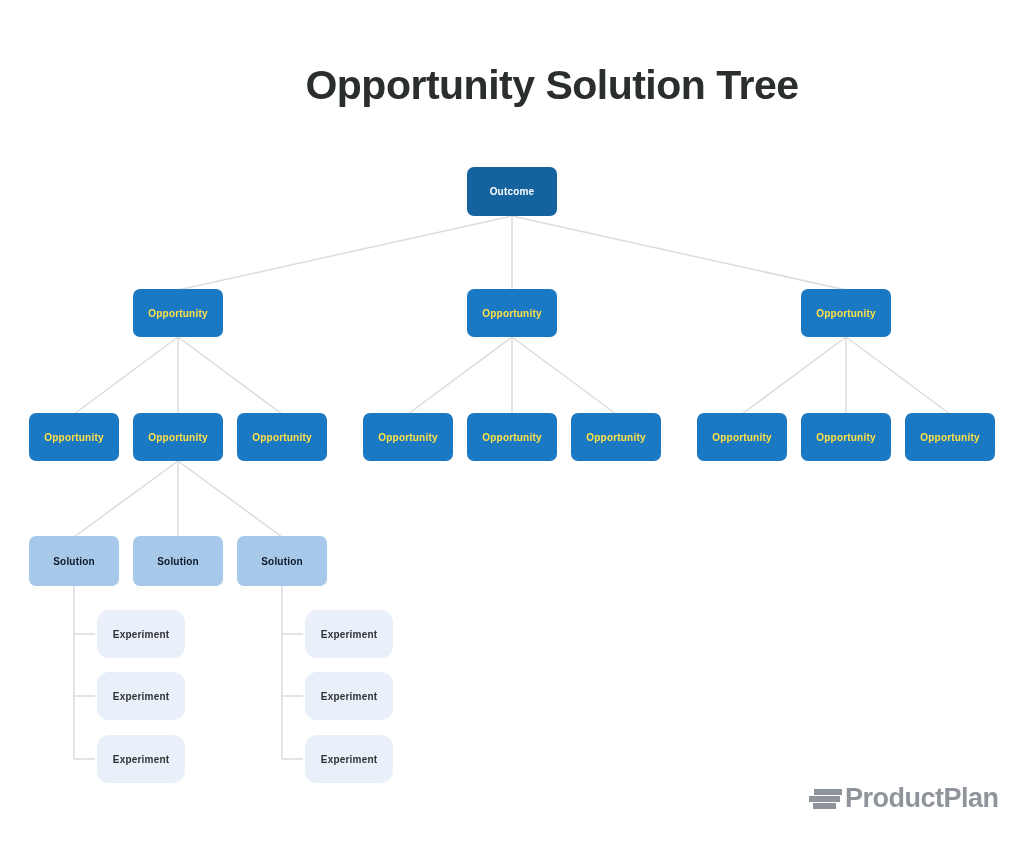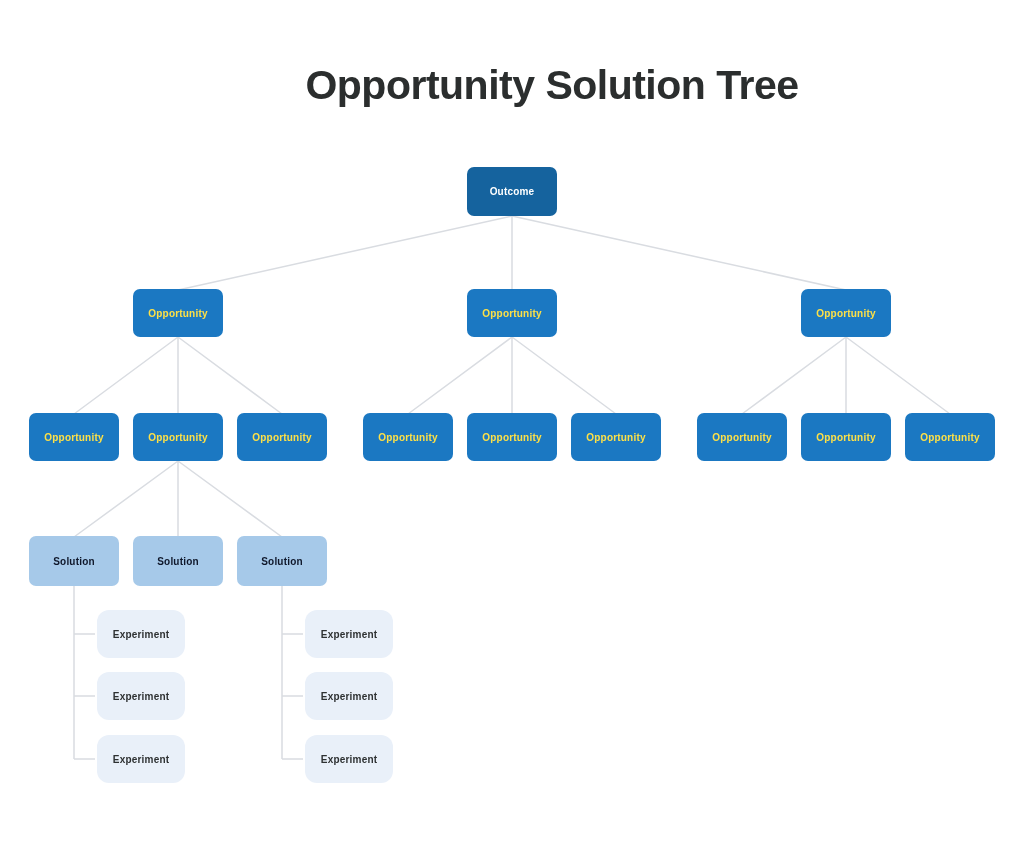--- a/index.html
+++ b/index.html
@@ -142,14 +142,22 @@
   <div class="node solution" style="left:237px; top:536px">Solution</div>
 
   <div class="node experiment" style="left:97px; top:610px">Experiment</div>
   <div class="node experiment" style="left:97px; top:672px">Experiment</div>
   <div class="node experiment" style="left:97px; top:735px">Experiment</div>
 
   <div class="node experiment" style="left:305px; top:610px">Experiment</div>
   <div class="node experiment" style="left:305px; top:672px">Experiment</div>
   <div class="node experiment" style="left:305px; top:735px">Experiment</div>
 
+  <div class="logo">
+    <span class="logo-icon">
+      <span class="bar bar1"></span>
+      <span class="bar bar2"></span>
+      <span class="bar bar3"></span>
+    </span>
+    <span class="logo-text">ProductPlan</span>
+  </div>
 
 </div>
 
 </body></html>

